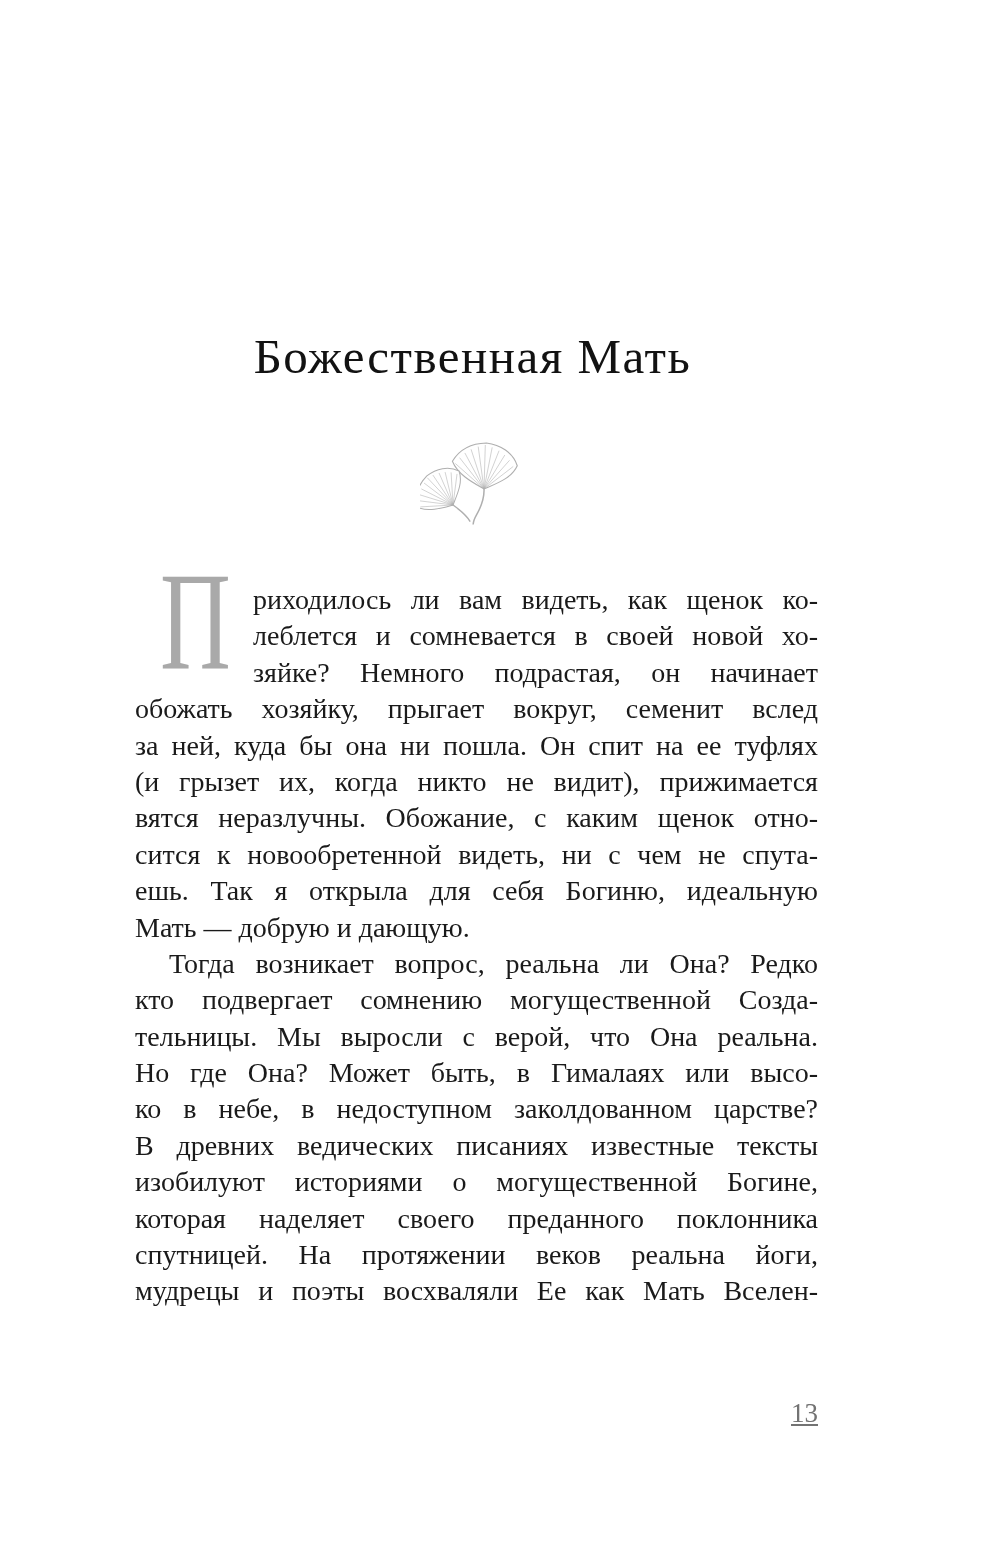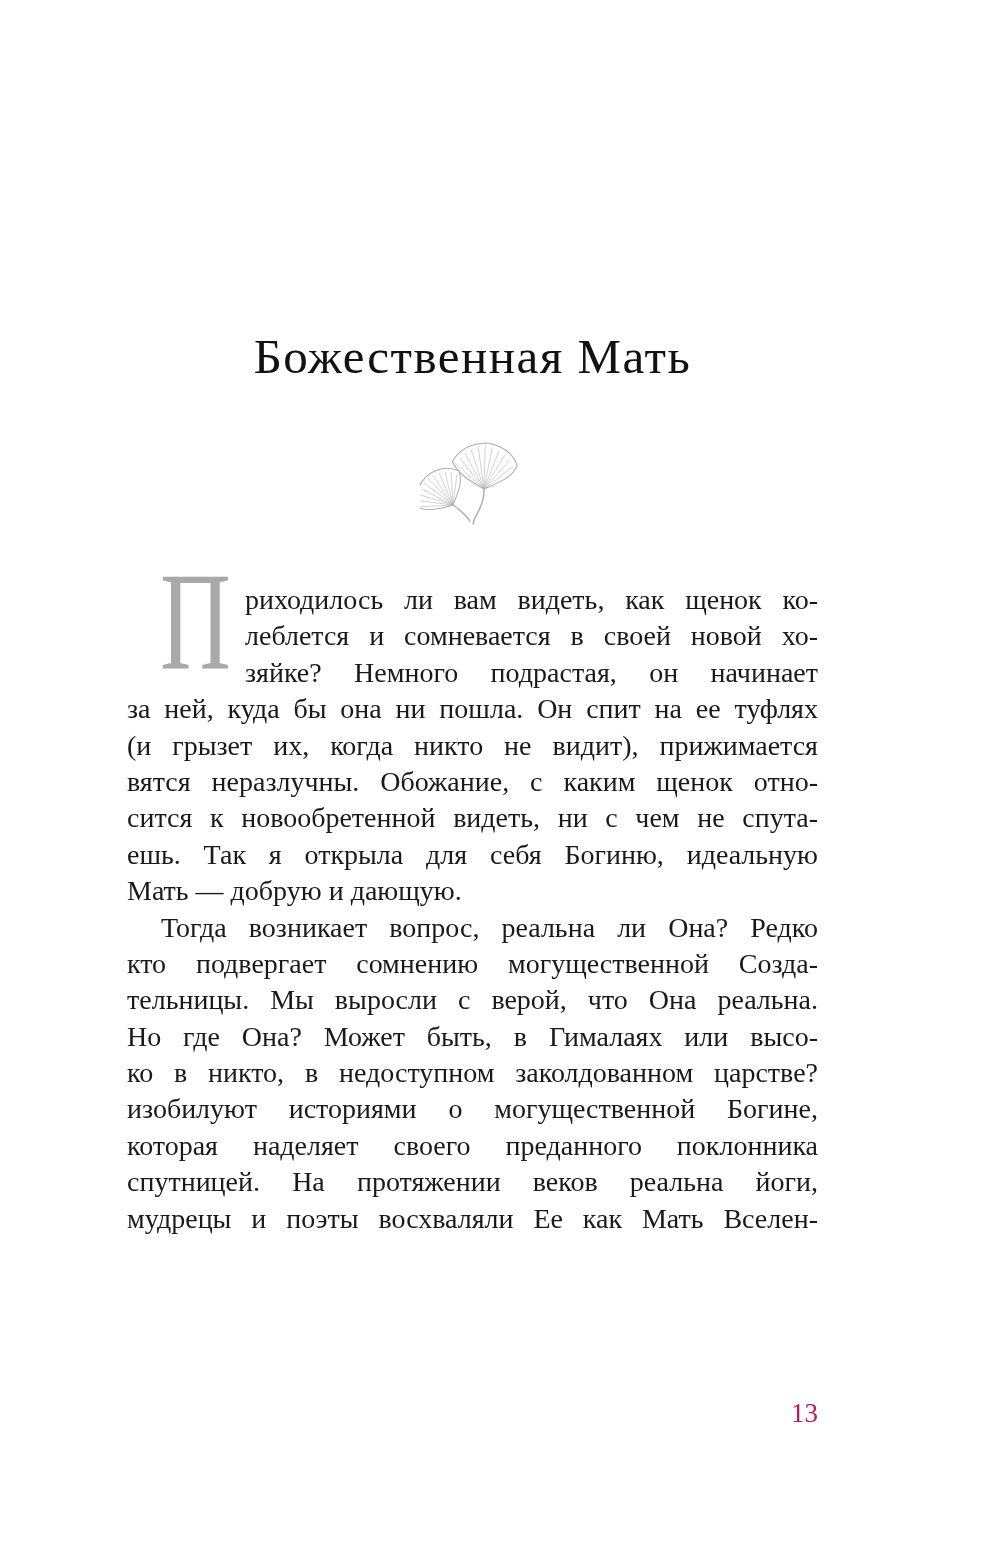--- a/index.html
+++ b/index.html
@@ -41,20 +41,21 @@
     font-size:28px;
     color:#1a1a1a;
   }
   .para{position:relative;}
   .line{
     height:36.4px;
     line-height:36.4px;
     text-align:justify;
     text-align-last:justify;
     white-space:nowrap;
+    margin-left:8px;
   }
   .line.dcpad{padding-left:118px;}
   .line.indent{text-indent:34px;}
   .line.lastline{text-align-last:left;}
   .dropcap{
     position:absolute;
     left:33px;
     top:-30px;
     font-size:140px;
     line-height:1;
@@ -121,35 +122,37 @@
       </g>
     </svg>
   </div>
 
   <div class="body-text" style="color: rgb(26, 26, 26);">
       <div class="para">
         <span class="dropcap" style="color: rgb(169, 169, 169);">П</span>
         <div class="line dcpad">риходилось ли вам видеть, как щенок ко-</div>
         <div class="line dcpad">леблется и сомневается в своей новой хо-</div>
         <div class="line dcpad">зяйке? Немного подрастая, он начинает</div>
+        <div class="line">обожать хозяйку, прыгает вокруг, семенит вслед</div>
         <div class="line">за ней, куда бы она ни пошла. Он спит на ее туфлях</div>
         <div class="line">(и грызет их, когда никто не видит), прижимается</div>
         <div class="line">вятся неразлучны. Обожание, с каким щенок отно-</div>
         <div class="line">сится к новообретенной видеть, ни с чем не спута-</div>
         <div class="line">ешь. Так я открыла для себя Богиню, идеальную</div>
         <div class="line lastline">Мать — добрую и дающую.</div>
       </div>
       <div class="para">
         <div class="line indent">Тогда возникает вопрос, реальна ли Она? Редко</div>
         <div class="line">кто подвергает сомнению могущественной Созда-</div>
         <div class="line">тельницы. Мы выросли с верой, что Она реальна.</div>
         <div class="line">Но где Она? Может быть, в Гималаях или высо-</div>
-        <div class="line">ко в никто, в недоступном заколдованном царстве?</div>
+        <div class="line">ко в небе, в недоступном заколдованном царстве?</div>
+        <div class="line">В древних ведических писаниях известные тексты</div>
         <div class="line">изобилуют историями о могущественной Богине,</div>
         <div class="line">которая наделяет своего преданного поклонника</div>
         <div class="line">спутницей. На протяжении веков реальна йоги,</div>
         <div class="line">мудрецы и поэты восхваляли Ее как Мать Вселен-</div>
       </div>
     </div>
 
-  <div class="pagenum" style="color: #be185d;">13</div>
+  <div class="pagenum" style="color: #737373; text-decoration: underline;">13</div>
 
 </div>
 
 </body></html>

